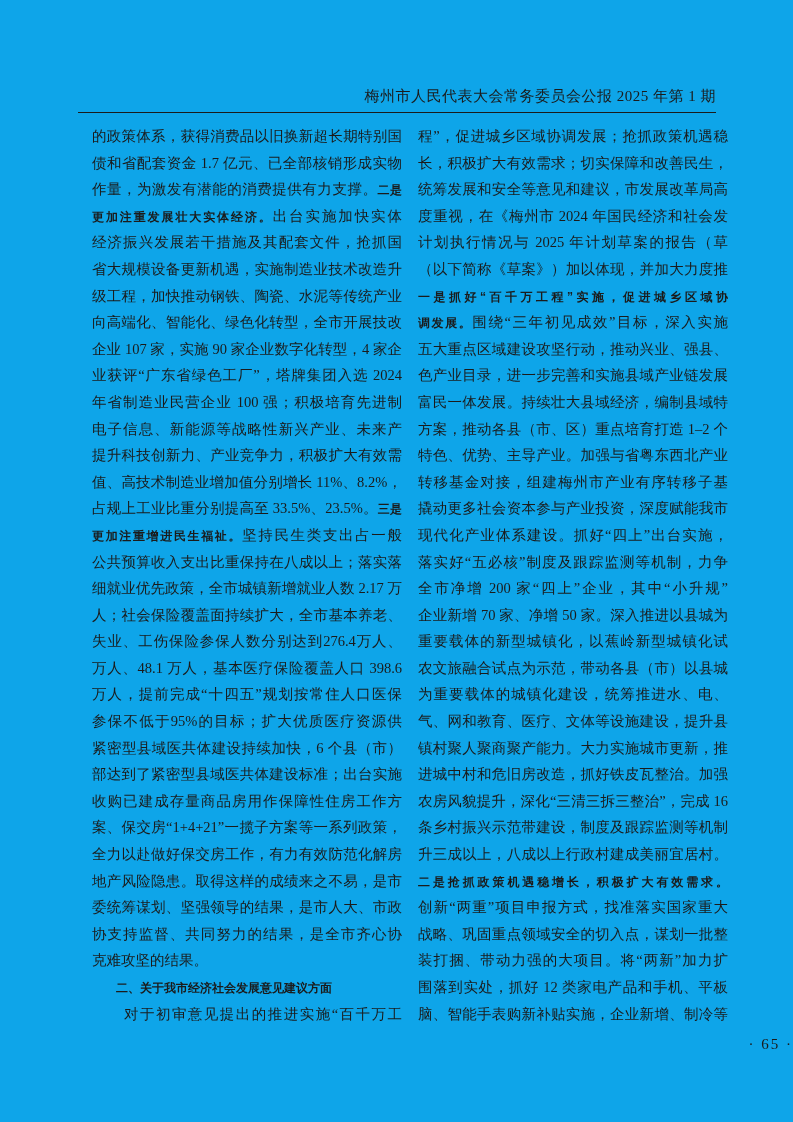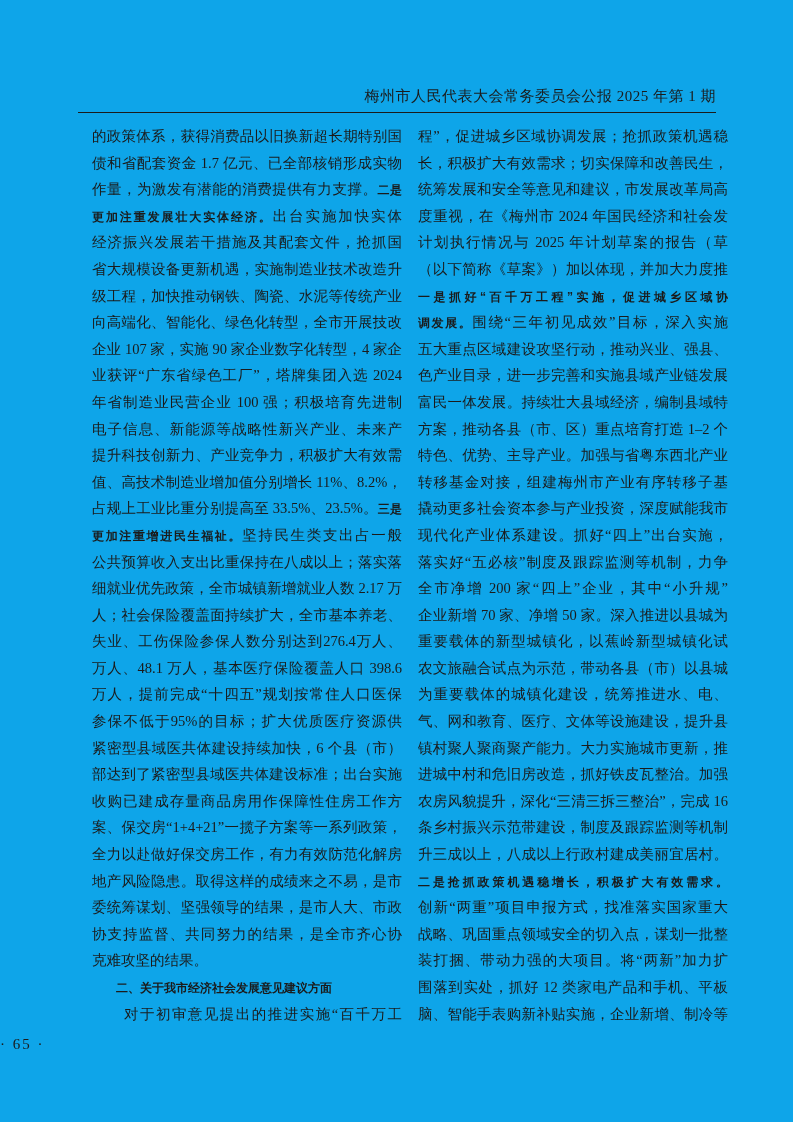--- a/index.html
+++ b/index.html
@@ -67,21 +67,21 @@
   .b {
     font-weight: 700;
     font-family: "Liberation Sans", "DejaVu Sans", sans-serif;
     font-size: 12px;
   }
   .footer {
     position: absolute;
     top: 1036px;
     left: 0;
     width: 793px;
-    text-align: left;
+    text-align: right;
     font-size: 15px;
     letter-spacing: 2px;
   }
 </style>
 </head>
 <body>
 
 <div class="page">
   <div class="header-title">梅州市人民代表大会常务委员会公报  2025 年第 1 期</div>
   <div class="header-rule"></div>

